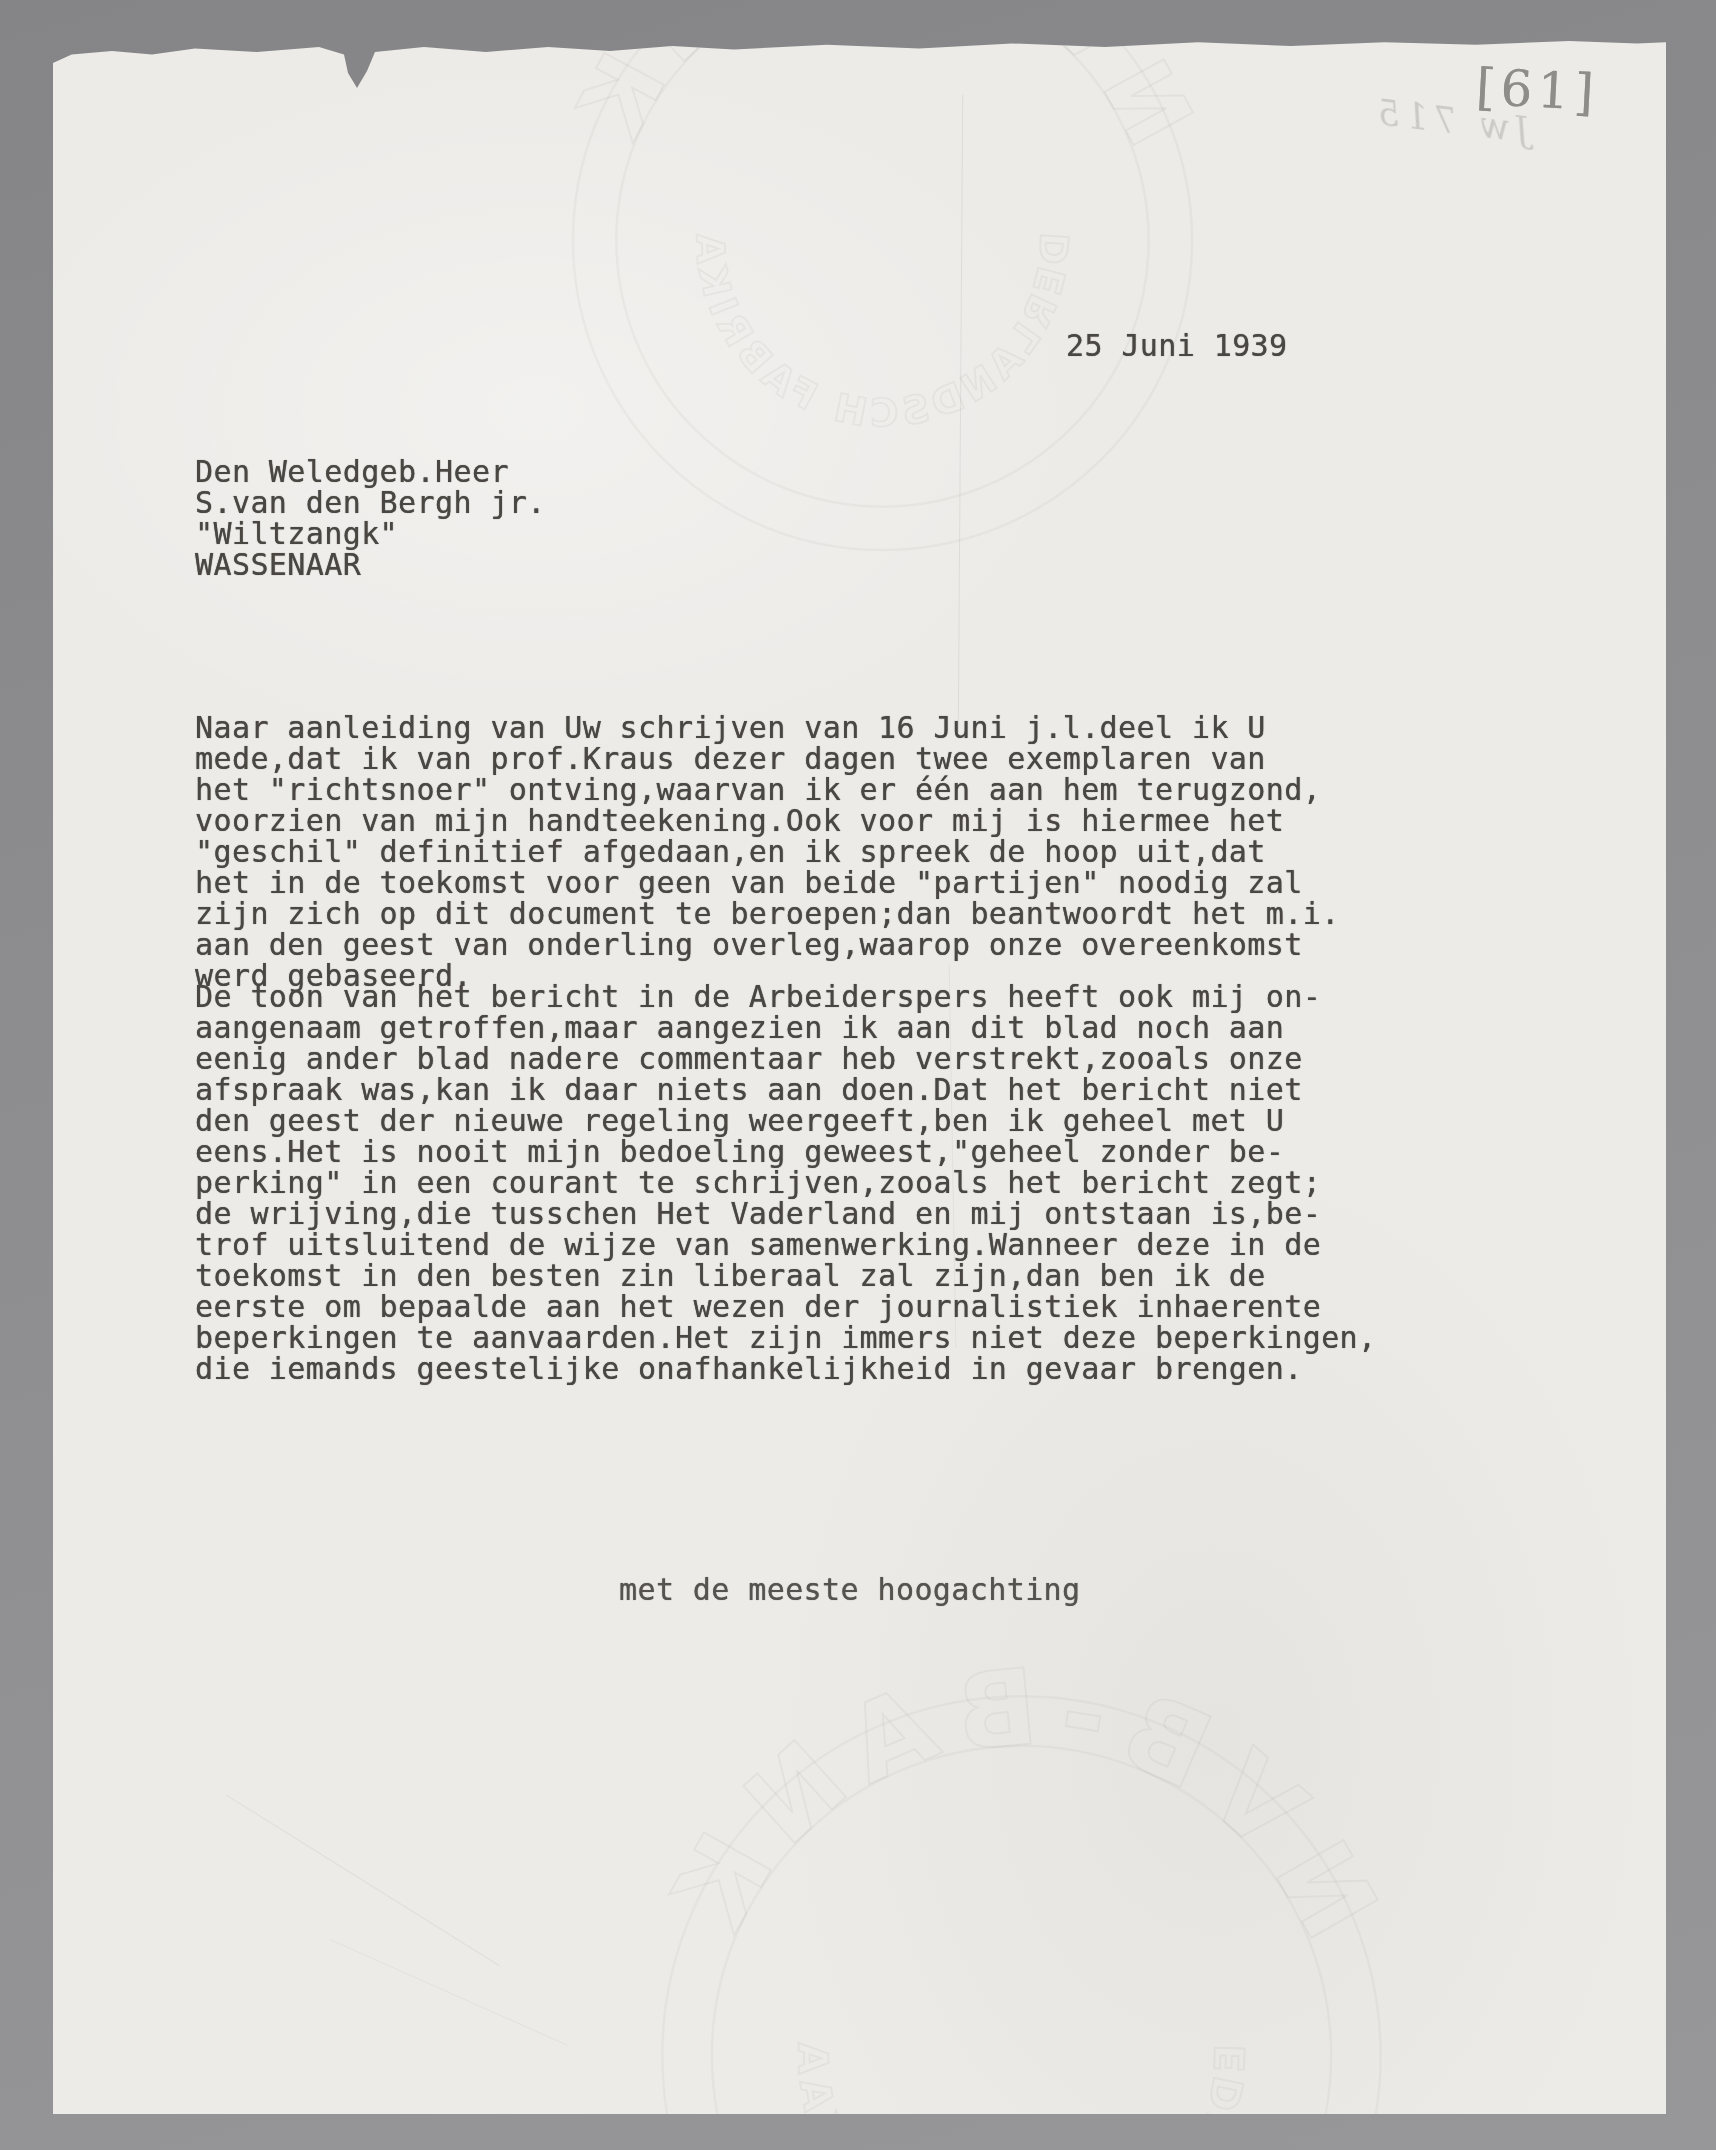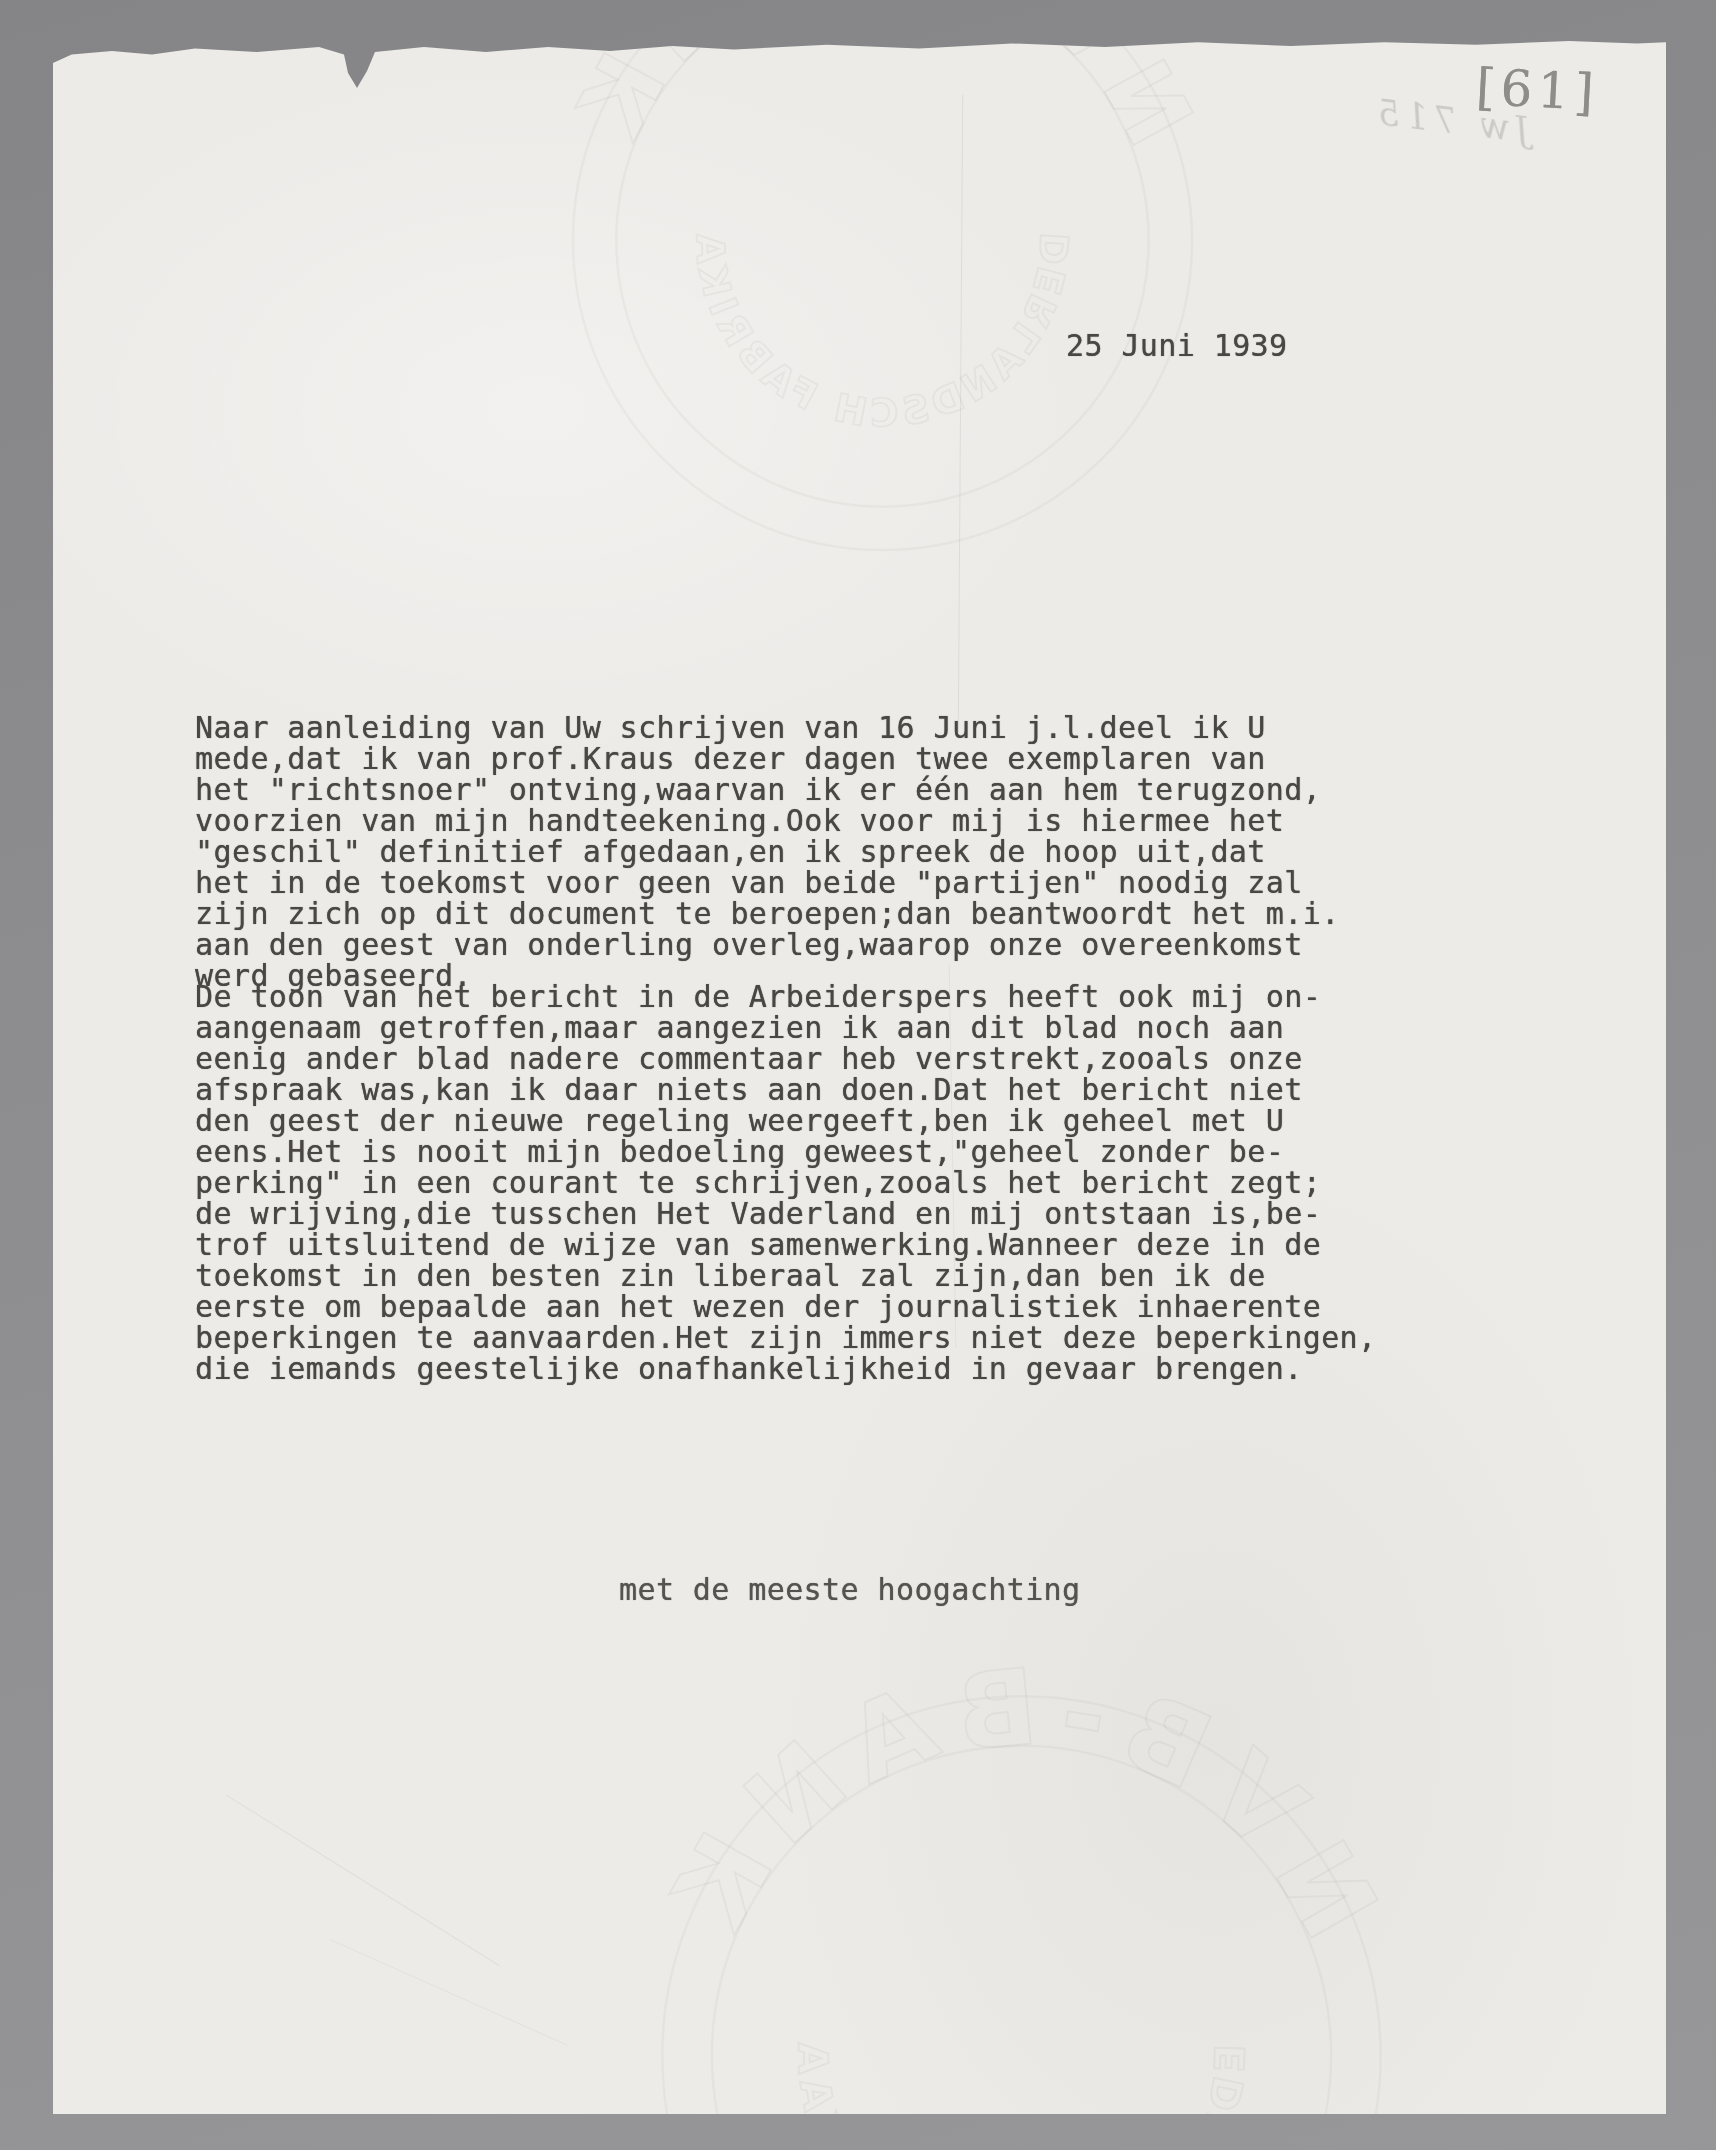--- a/index.html
+++ b/index.html
@@ -151,20 +151,24 @@
     <div class="crease crease-v2"></div>
     <div class="crease crease-d1"></div>
     <div class="crease crease-d2"></div>
 
     <div class="pencil-mark">[61]</div>
 
     <div class="showthrough">Jw 715</div>
 
     <div class="t date">25 Juni 1939</div>
 
+    <div class="t address">Den Weledgeb.Heer
+S.van den Bergh jr.
+"Wiltzangk"
+WASSENAAR</div>
 
 
     <div class="t para-1">Naar aanleiding van Uw schrijven van 16 Juni j.l.deel ik U
 mede,dat ik van prof.Kraus dezer dagen twee exemplaren van
 het "richtsnoer" ontving,waarvan ik er één aan hem terugzond,
 voorzien van mijn handteekening.Ook voor mij is hiermee het
 "geschil" definitief afgedaan,en ik spreek de hoop uit,dat
 het in de toekomst voor geen van beide "partijen" noodig zal
 zijn zich op dit document te beroepen;dan beantwoordt het m.i.
 aan den geest van onderling overleg,waarop onze overeenkomst

